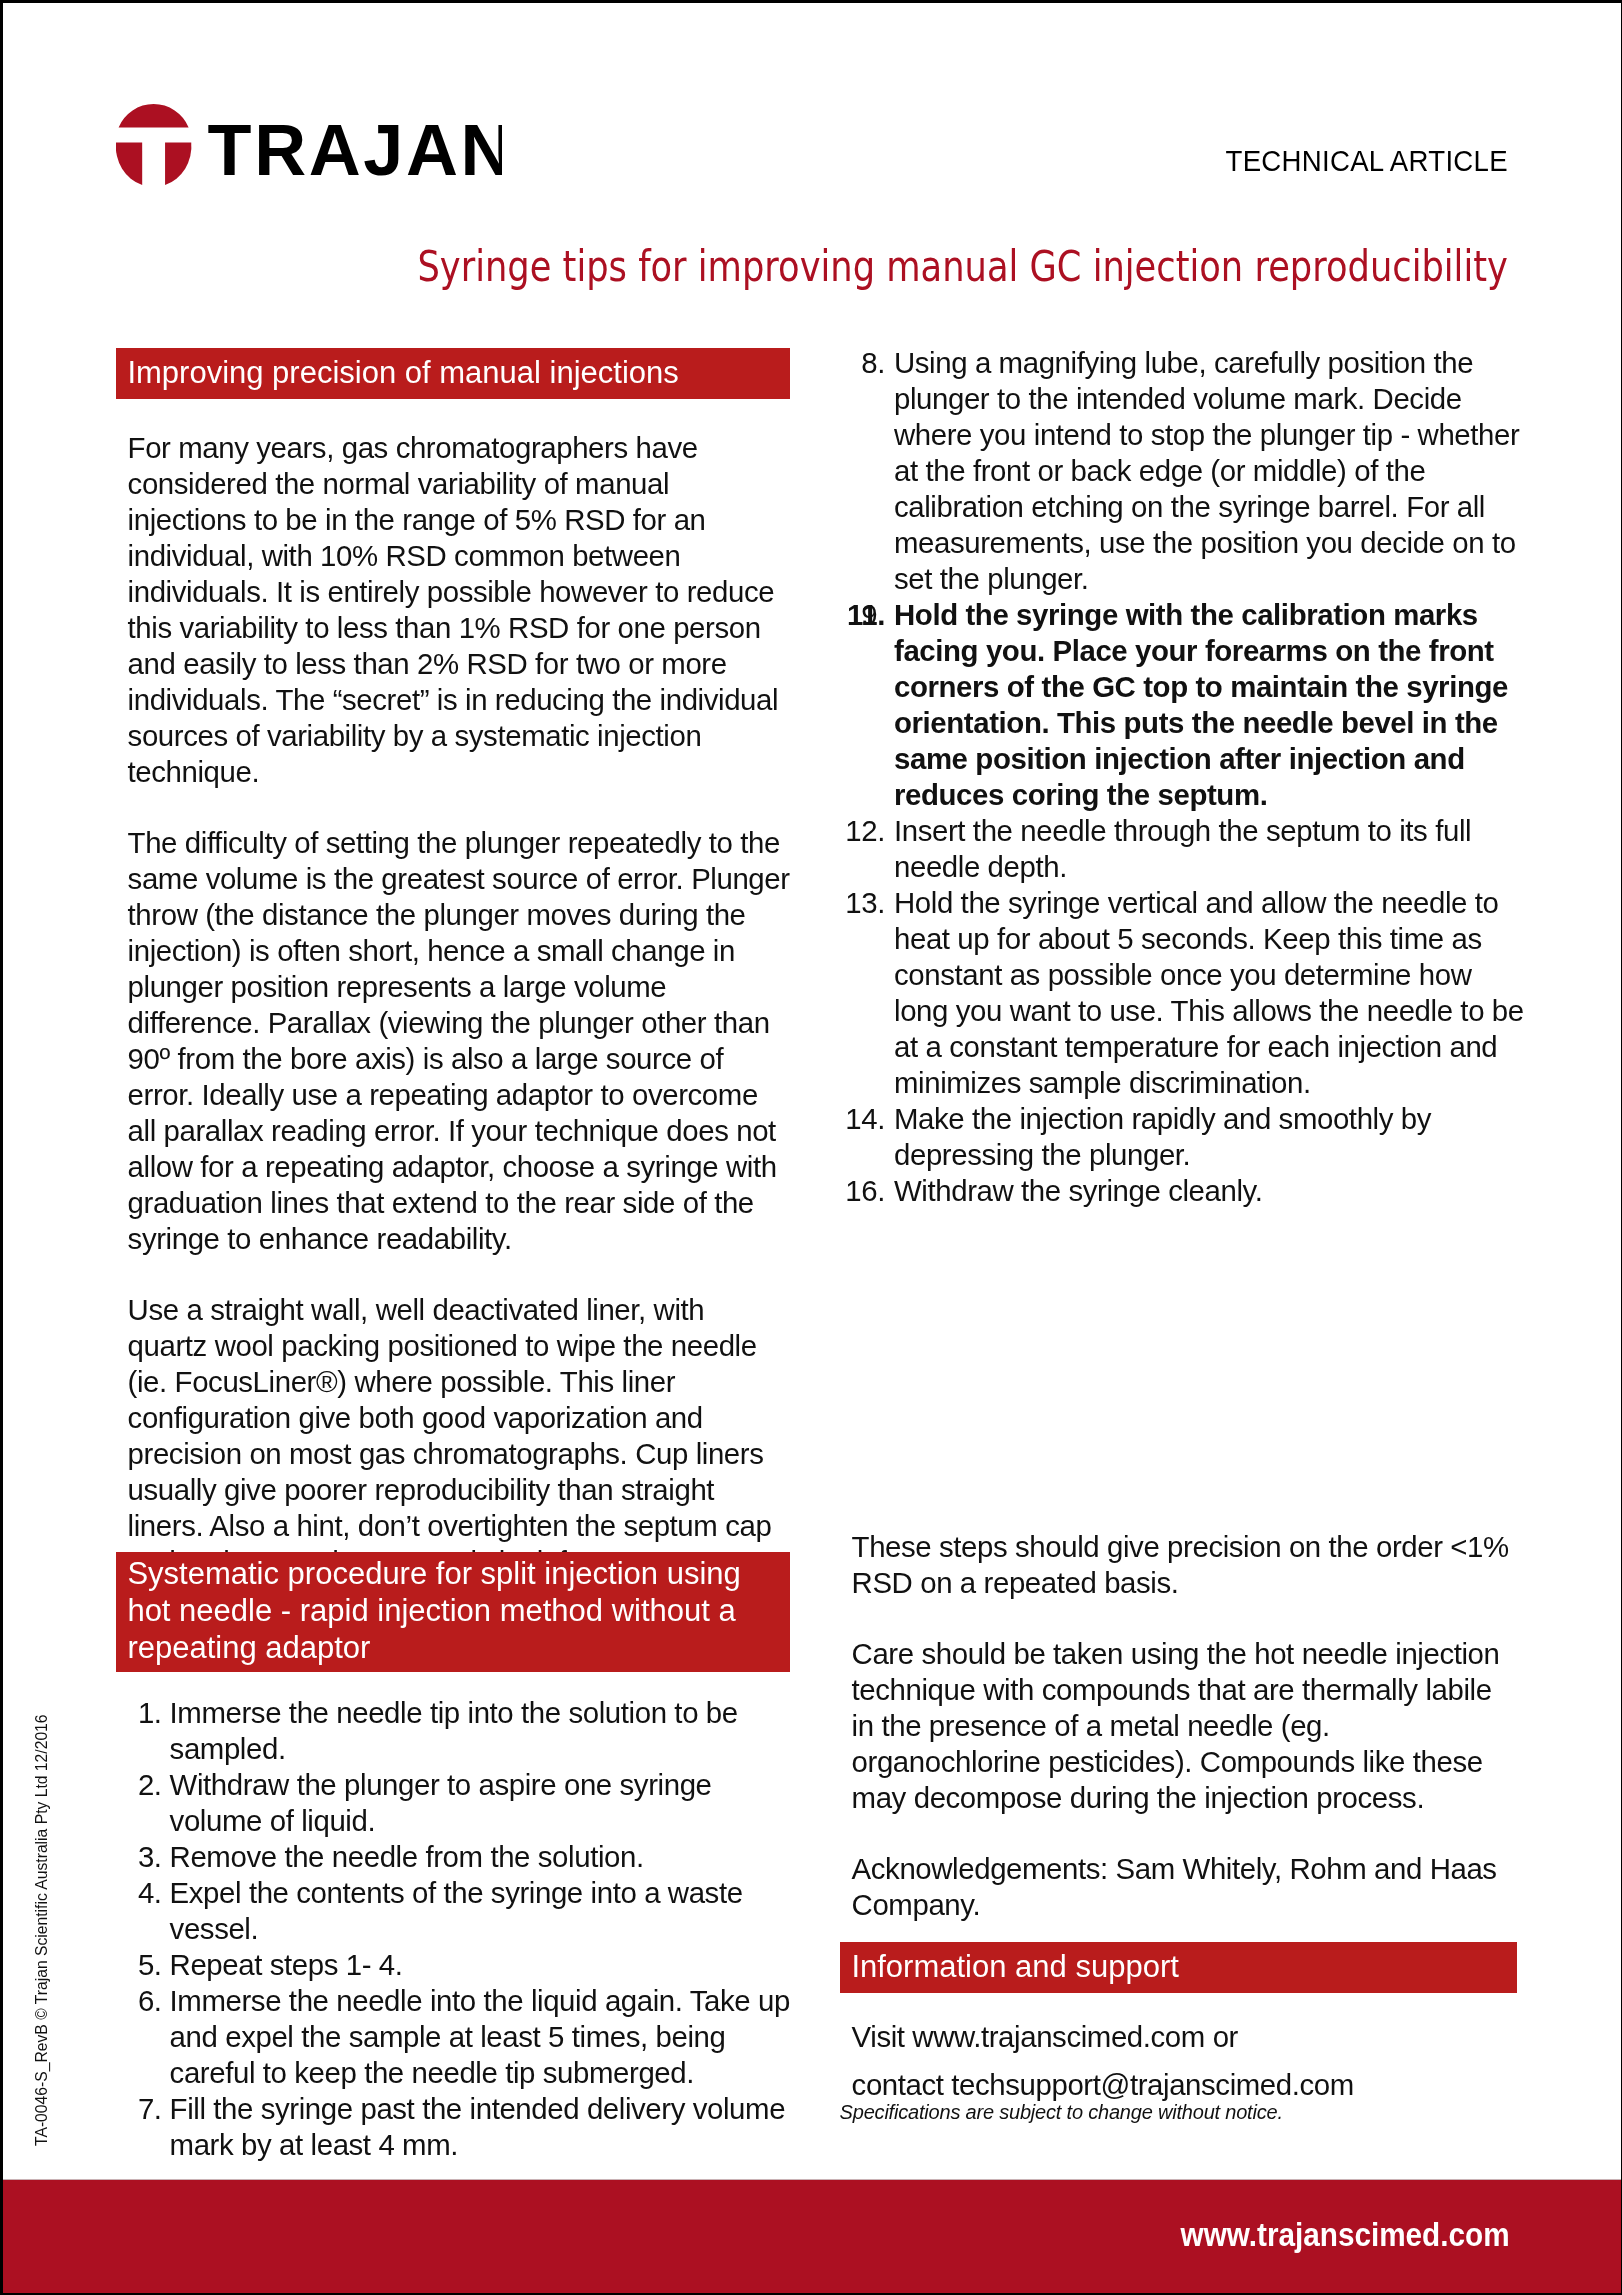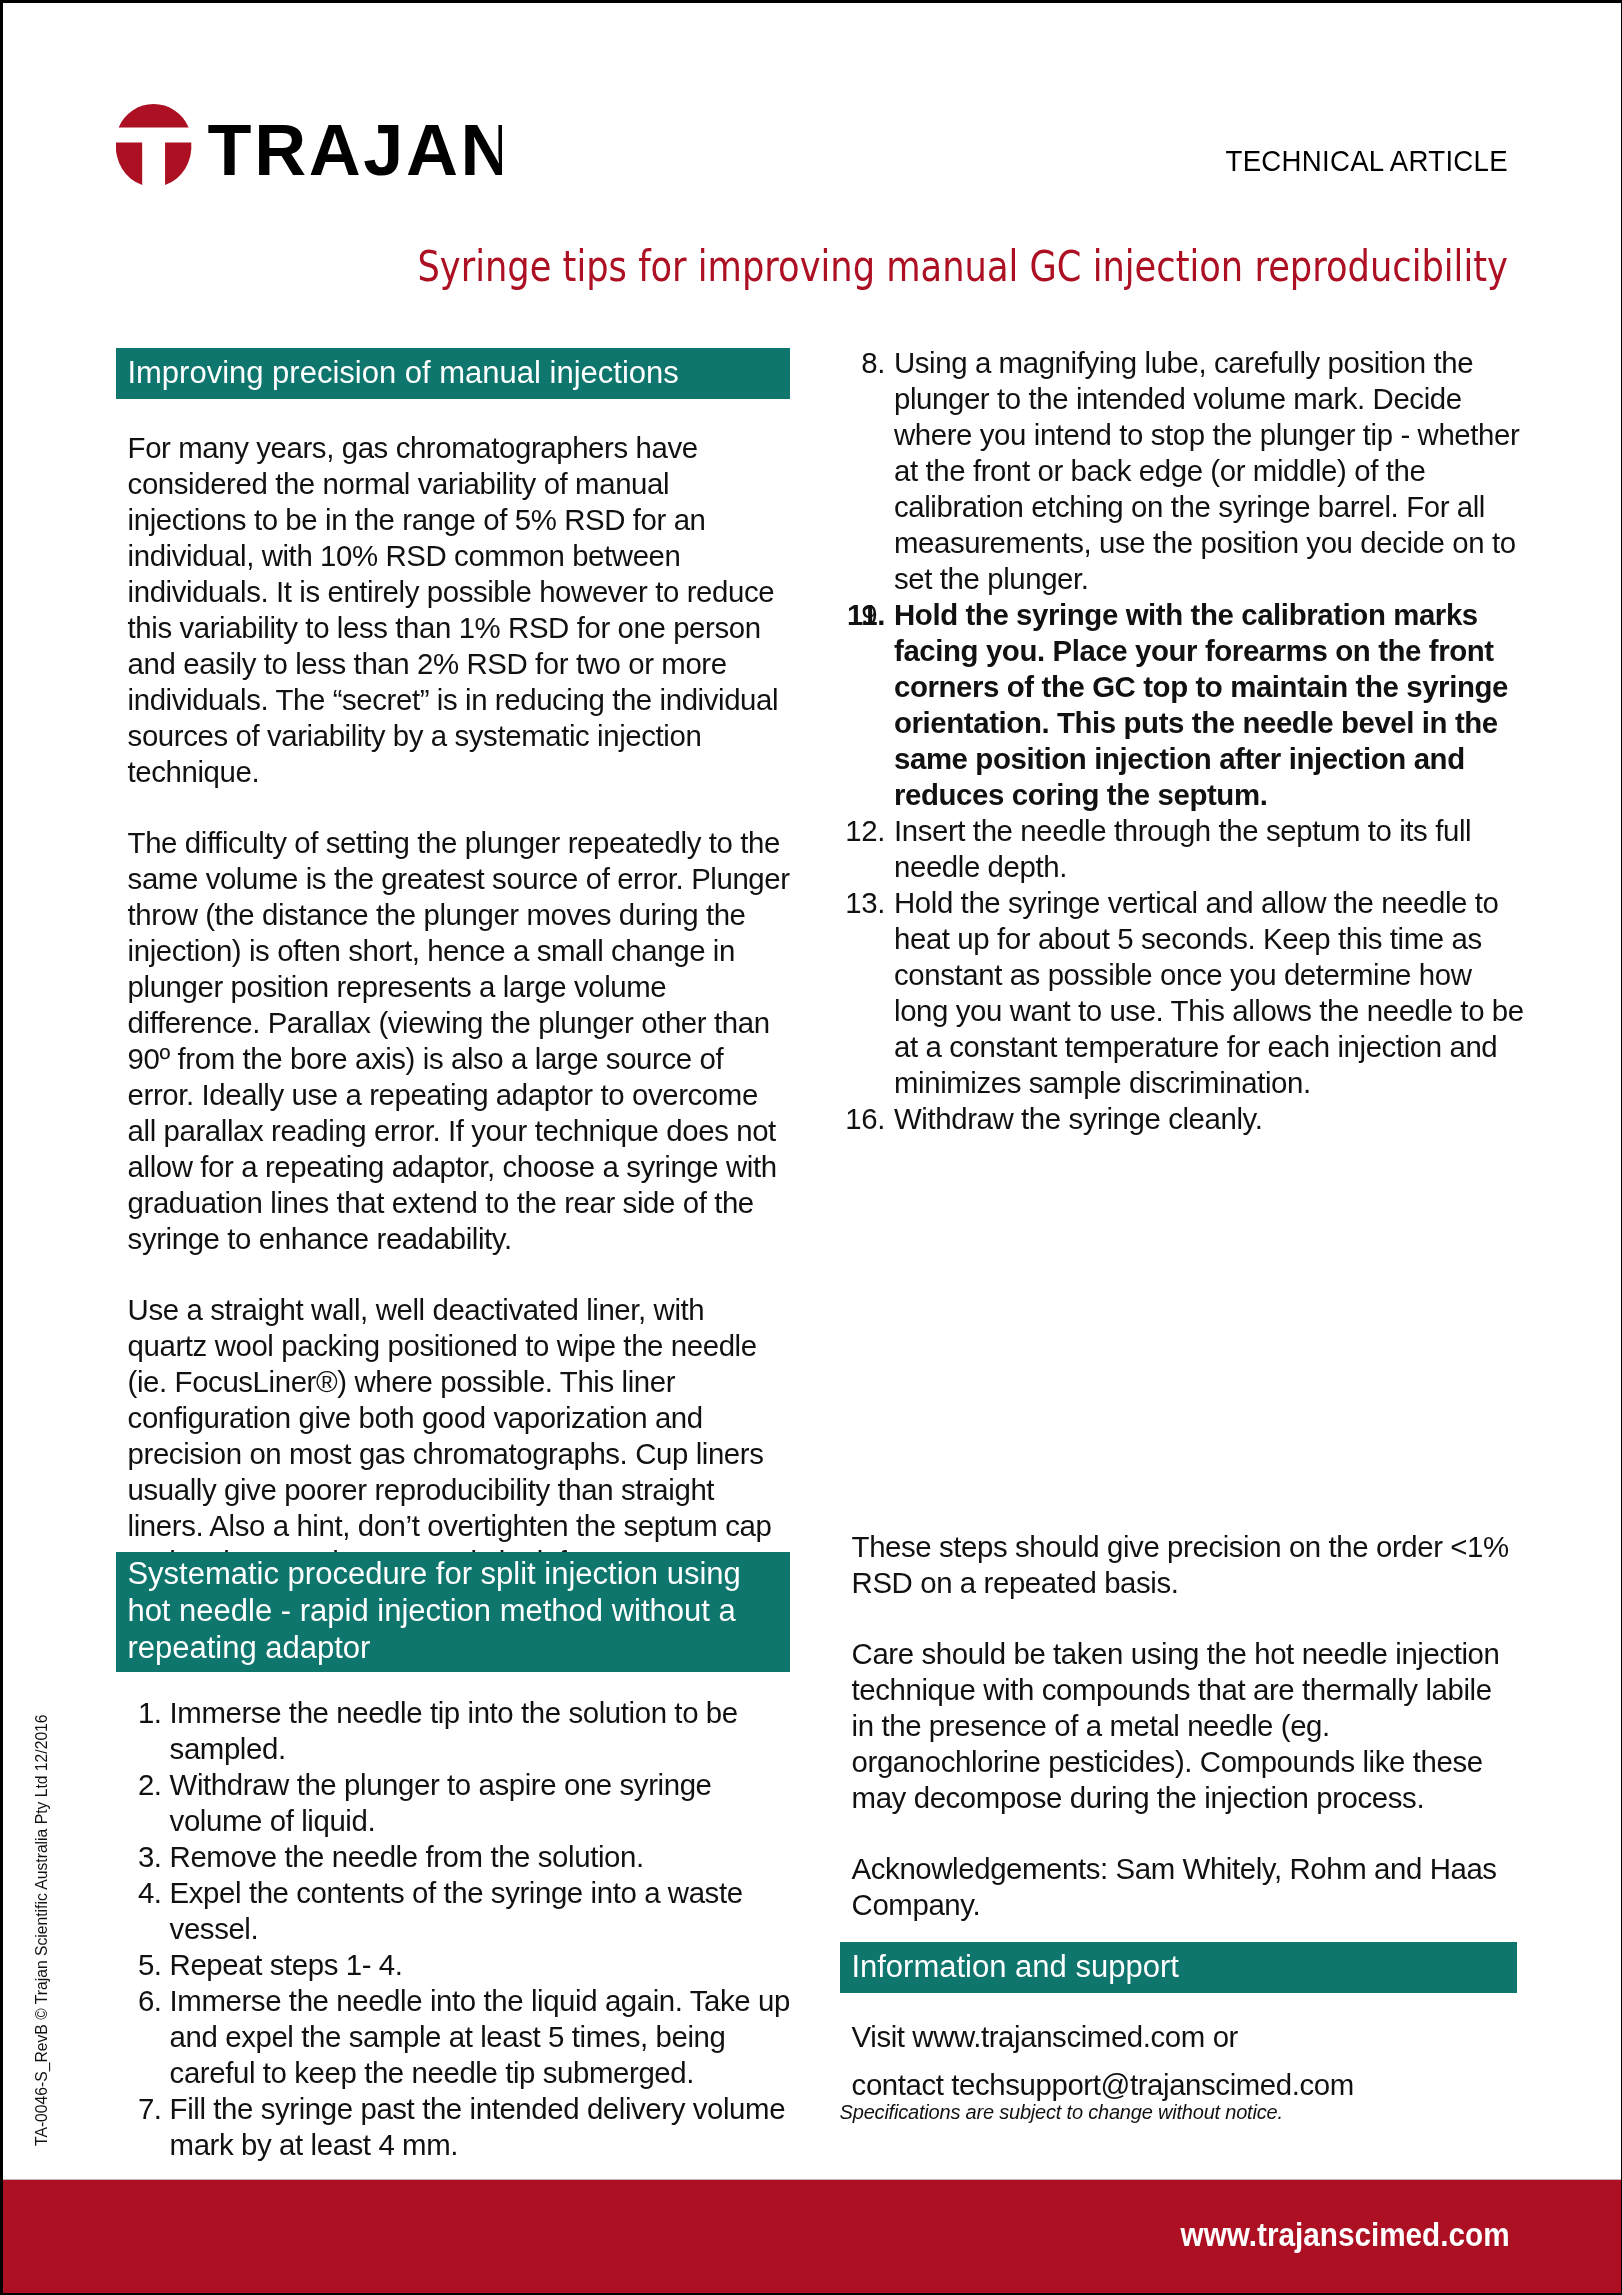--- a/index.html
+++ b/index.html
@@ -18,21 +18,21 @@
   .title {
     position: absolute; right: 113px; top: 238px;
     font-family: "DejaVu Sans", sans-serif;
     font-size: 43px; color: #AC1022; white-space: nowrap;
     transform: scaleX(0.82); transform-origin: right center;
   }
   .col { position: absolute; top: 0; }
   .col-left { left: 113px; width: 674px; }
   .col-right { left: 837px; width: 677px; }
   .section-bar {
-    background: #0f766e; color: #fff; font-size: 31px; line-height: 38px;
+    background: #b91c1c; color: #fff; font-size: 31px; line-height: 38px;
     padding: 6.5px 11.8px; position: absolute; left: 0; right: 0;
   }
   .body-text {
     position: absolute; left: 0; right: -13px; font-size: 29.4px; line-height: 36px; color: #111;
     letter-spacing: -0.4px;
   }
   .body-text p { margin: 12px; }
   ol.steps { list-style: none; margin: 0; padding: 0; }
   ol.steps li { position: relative; padding-left: 54px; }
   ol.steps li .num { position: absolute; left: 0; width: 46px; text-align: right; }
@@ -93,20 +93,21 @@
   </div>
 
   <div class="col col-right">
     <div class="body-text" style="top:342px; left:-19.6px;">
       <ol class="steps">
         <li style="padding-left:74px;"><span class="num" style="width:65px;">8.</span><span>Using a magnifying lube, carefully position the plunger to the intended volume mark. Decide where you intend to stop the plunger tip - whether at the front or back edge (or middle) of the calibration etching on the syringe barrel. For all measurements, use the position you decide on to set the plunger.</span></li>
         <li style="padding-left:74px;"><span class="num" style="width:65px;">9.</span></li>
         <li style="padding-left:74px;font-weight:bold;"><span class="num" style="width:65px;">11.</span><span>Hold the syringe with the calibration marks facing you. Place your forearms on the front corners of the GC top to maintain the syringe orientation. This puts the needle bevel in the same position injection after injection and reduces coring the septum.</span></li>
         <li style="padding-left:74px;"><span class="num" style="width:65px;">12.</span><span>Insert the needle through the septum to its full needle depth.</span></li>
         <li style="padding-left:74px;"><span class="num" style="width:65px;">13.</span><span>Hold the syringe vertical and allow the needle to heat up for about 5 seconds. Keep this time as constant as possible once you determine how long you want to use. This allows the needle to be at a constant temperature for each injection and minimizes sample discrimination.</span></li>
+        <li style="padding-left:74px;"><span class="num" style="width:65px;">14.</span><span>Make the injection rapidly and smoothly by depressing the plunger.</span></li>
         <li style="padding-left:74px;"><span class="num" style="width:65px;">16.</span><span>Withdraw the syringe cleanly.</span></li>
       </ol>
     </div>
 
     <div class="body-text" style="top:1514px;">
       <p>These steps should give precision on the order &lt;1% RSD on a repeated basis.</p>
       <p style="margin-top:35px;">Care should be taken using the hot needle injection technique with compounds that are thermally labile in the presence of a metal needle (eg. organochlorine pesticides). Compounds like these may decompose during the injection process.</p>
       <p style="margin-top:35px;">Acknowledgements: Sam Whitely, Rohm and Haas Company.</p>
     </div>
 

